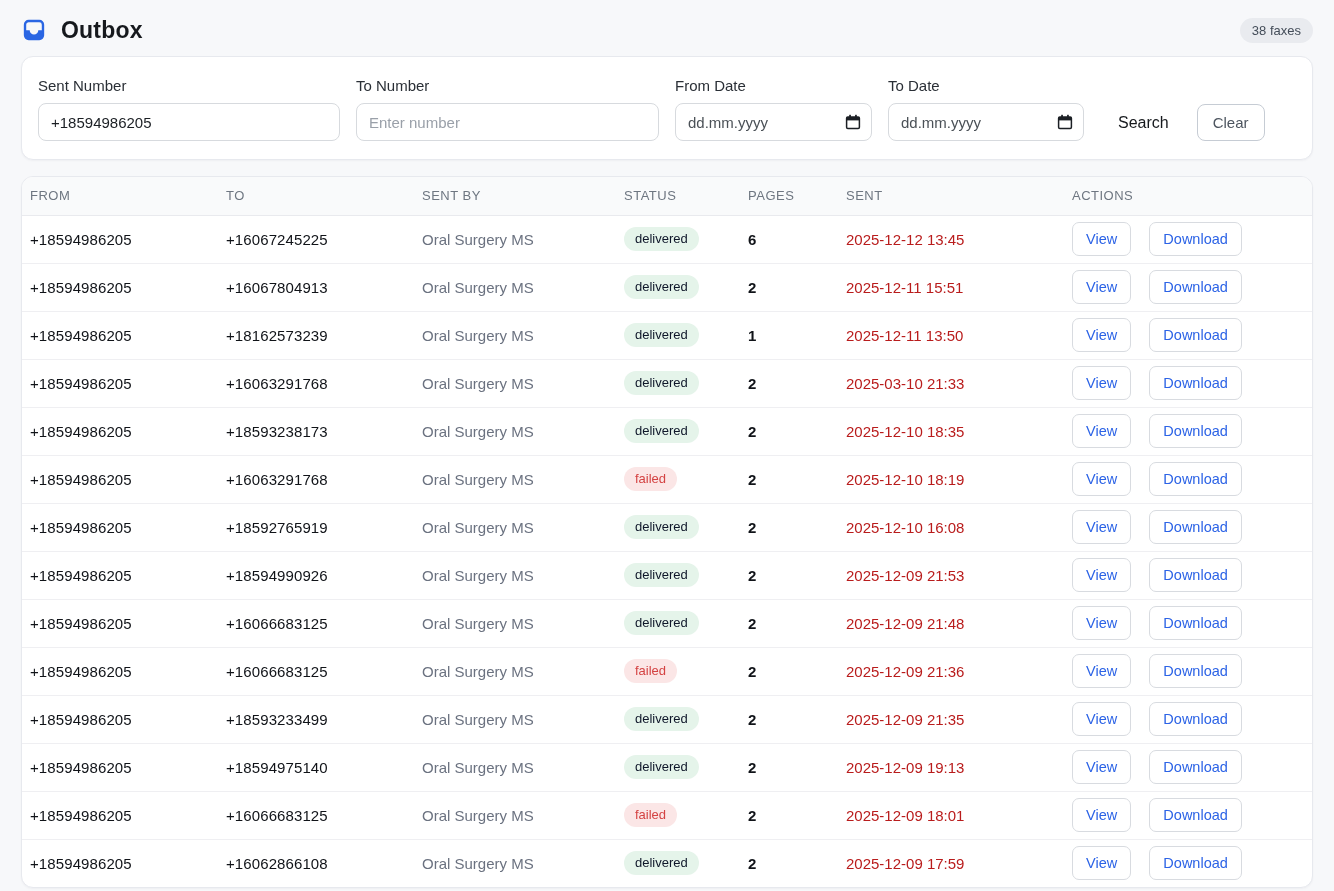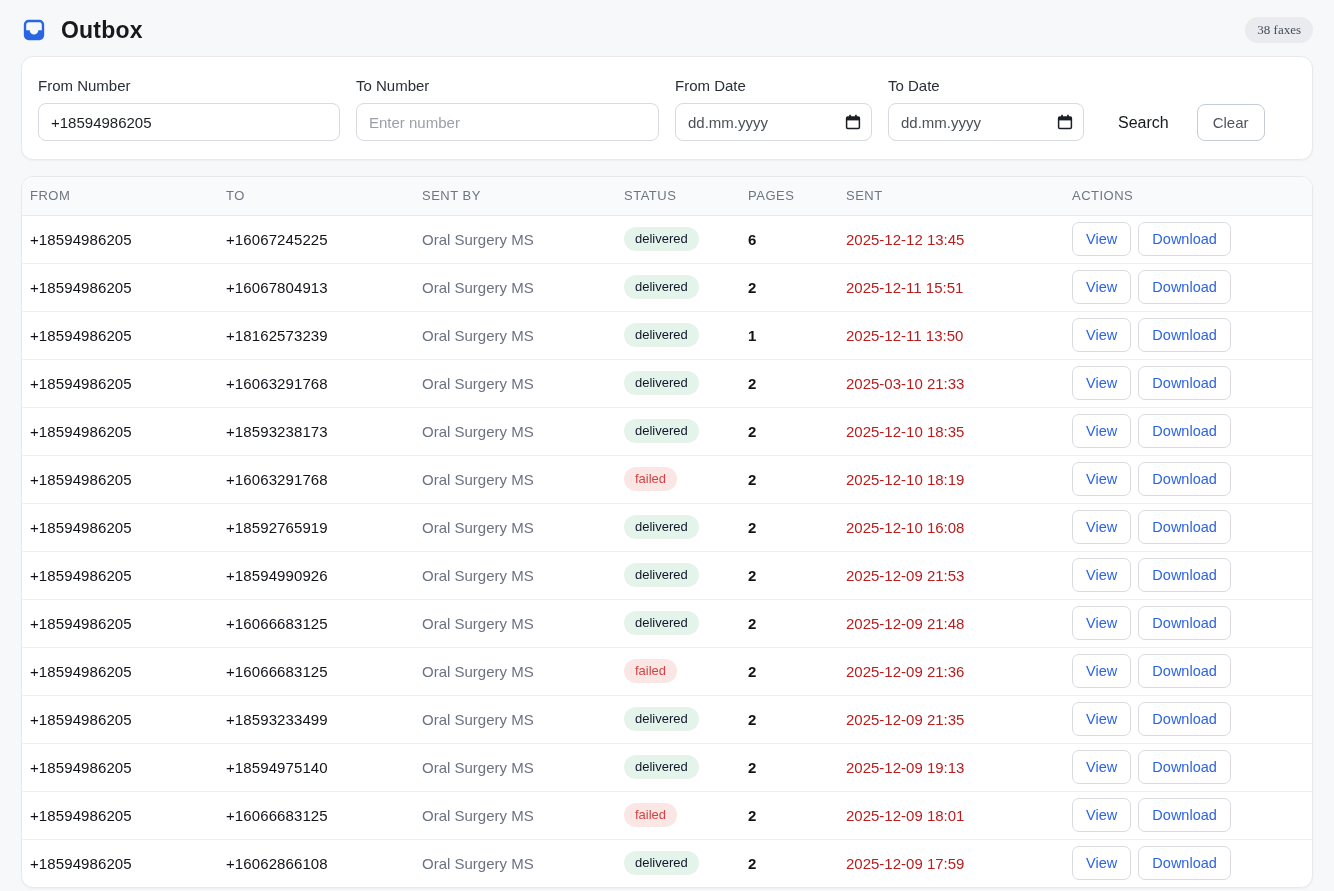--- a/index.html
+++ b/index.html
@@ -22,21 +22,20 @@
   .title-group { display: flex; align-items: center; gap: 16px; }
   .inbox-icon { width: 22px; height: 22px; display: block; }
   .page-title { font-size: 23px; font-weight: 700; color: #16191d; letter-spacing: .2px; }
   .count-badge {
     background: #e9ebef;
     color: #444d59;
     font-size: 13px;
     padding: 5px 12px;
     border-radius: 999px;
     margin-right: 0;
-    font-family: Liberation Serif, serif;
   }
 
   
   .filter-card {
     background: #ffffff;
     border: 1px solid #e7e9ee;
     border-radius: 12px;
     box-shadow: 0 1px 2px rgba(16,24,40,.04);
     padding: 14px 16px 18px 16px;
     display: flex;
@@ -142,41 +141,41 @@
   .act-btn {
     background: #fff;
     border: 1px solid #d8dbe0;
     border-radius: 7px;
     font-family: "Liberation Sans", sans-serif;
     font-size: 14.5px;
     color: #2c63e6;
     padding: 8px 13px;
     cursor: pointer;
   }
-  .act-btn + .act-btn { margin-left: 3px; }
+  .act-btn + .act-btn { margin-left: 14px; }
 </style>
 </head>
 <body>
 
 <div class="page">
 
   <header class="topbar">
     <div class="title-group">
       <svg class="inbox-icon" viewBox="0 0 24 24">
         <rect x="2.2" y="2.2" width="19.6" height="19.6" rx="4" fill="none" stroke="#2a66e3" stroke-width="2.6"></rect>
         <path d="M2.2 12.2 h5.1 a4.7 4.7 0 0 0 9.4 0 h5.1 v5.6 a4 4 0 0 1 -4 4 H6.2 a4 4 0 0 1 -4 -4 z" fill="#2a66e3"></path>
       </svg>
       <h1 class="page-title">Outbox</h1>
     </div>
     <span class="count-badge">38 faxes</span>
   </header>
 
   <section class="filter-card">
     <div class="field">
-      <label class="field-label">From Number</label>
+      <label class="field-label">Sent Number</label>
       <input class="text-input w-num" type="text" value="+18594986205" style="">
     </div>
 
     <div class="field">
       <label class="field-label">To Number</label>
       <input class="text-input w-num" type="text" style="width: 303px;" placeholder="Enter number">
     </div>
 
     <div class="field">
       <label class="field-label">From Date</label>

